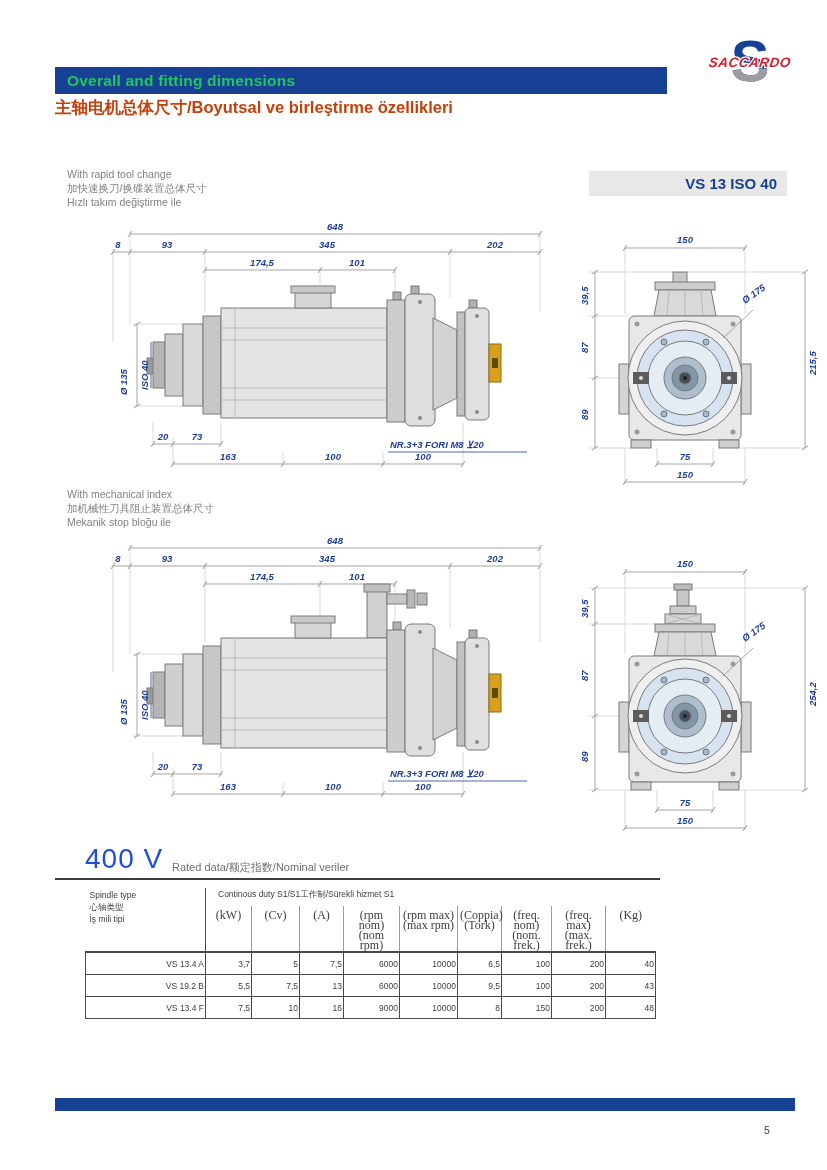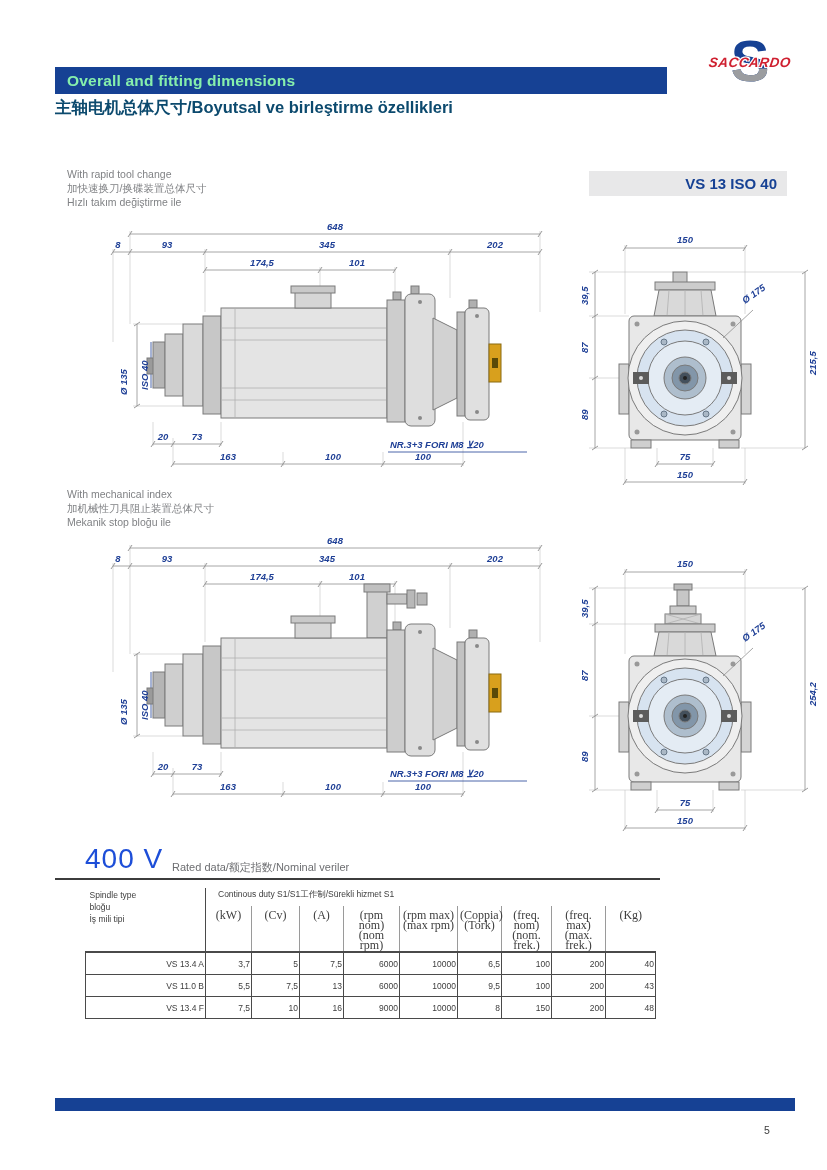--- a/index.html
+++ b/index.html
@@ -2,23 +2,23 @@
 <html><head>
 <meta charset="utf-8">
 <style>
   html,body{margin:0;padding:0;}
   body{width:827px;height:1170px;background:#ffffff;position:relative;
        font-family:"Liberation Sans",sans-serif;overflow:hidden;}
   .abs{position:absolute;}
 
   
   .header-bar{left:55px;top:67px;width:612px;height:27px;background:#164194;
-    color:#86efac;font-size:15.5px;font-weight:bold;line-height:27px;padding-left:12px;
+    color:#22c55e;font-size:15.5px;font-weight:bold;line-height:27px;padding-left:12px;
     box-sizing:border-box;letter-spacing:0.2px;}
-  .subtitle{left:55px;top:97px;color:#0c4a6e;font-size:16.5px;font-weight:bold;}
+  .subtitle{left:55px;top:97px;color:#c2410c;font-size:16.5px;font-weight:bold;}
 
   
   .logo{left:698px;top:38px;width:104px;height:60px;}
   .logo-s{position:absolute;left:0;top:-8px;width:104px;text-align:center;
     font-size:58px;font-weight:bold;color:#164194;line-height:62px;}
   .logo-s.gray{color:#9b9da0;clip-path:inset(62% 0 0 0);}
   .logo-word{position:absolute;left:0;top:17px;width:104px;text-align:center;
     font-size:13.5px;font-weight:bold;font-style:italic;letter-spacing:0.5px;color:#cf2030;
     transform:skewX(-8deg);
     text-shadow:-1px -1px 0 #fff,1px -1px 0 #fff,-1px 1px 0 #fff,1px 1px 0 #fff;}
@@ -462,21 +462,21 @@
       <col style="width:58px">
       <col style="width:44px">
       <col style="width:50px">
     <col style="width:54px">
       <col style="width:50px">
   </colgroup>
   <thead>
     <tr>
       <th class="th-spindle" rowspan="2">
         <div>Spindle type</div>
-        <div>bloğu</div>
+        <div>心轴类型</div>
         <div>İş mili tipi</div>
       </th>
       <th class="th-duty" colspan="9">Continous duty S1/S1工作制/Sürekli hizmet S1</th>
     </tr>
     <tr class="sub">
       <th>
           <div>(kW)</div>
           <div></div>
         </th>
       <th>
@@ -520,21 +520,21 @@
       <td>5</td>
       <td>7,5</td>
       <td>6000</td>
       <td>10000</td>
       <td>6,5</td>
       <td>100</td>
       <td>200</td>
       <td>40</td>
     </tr>
     <tr>
-      <td>VS 11.0 B</td>
+      <td>VS 19.2 B</td>
       <td>5,5</td>
       <td>7,5</td>
       <td>13</td>
       <td>6000</td>
       <td>10000</td>
       <td>9,5</td>
       <td>100</td>
       <td>200</td>
       <td>43</td>
     </tr>

